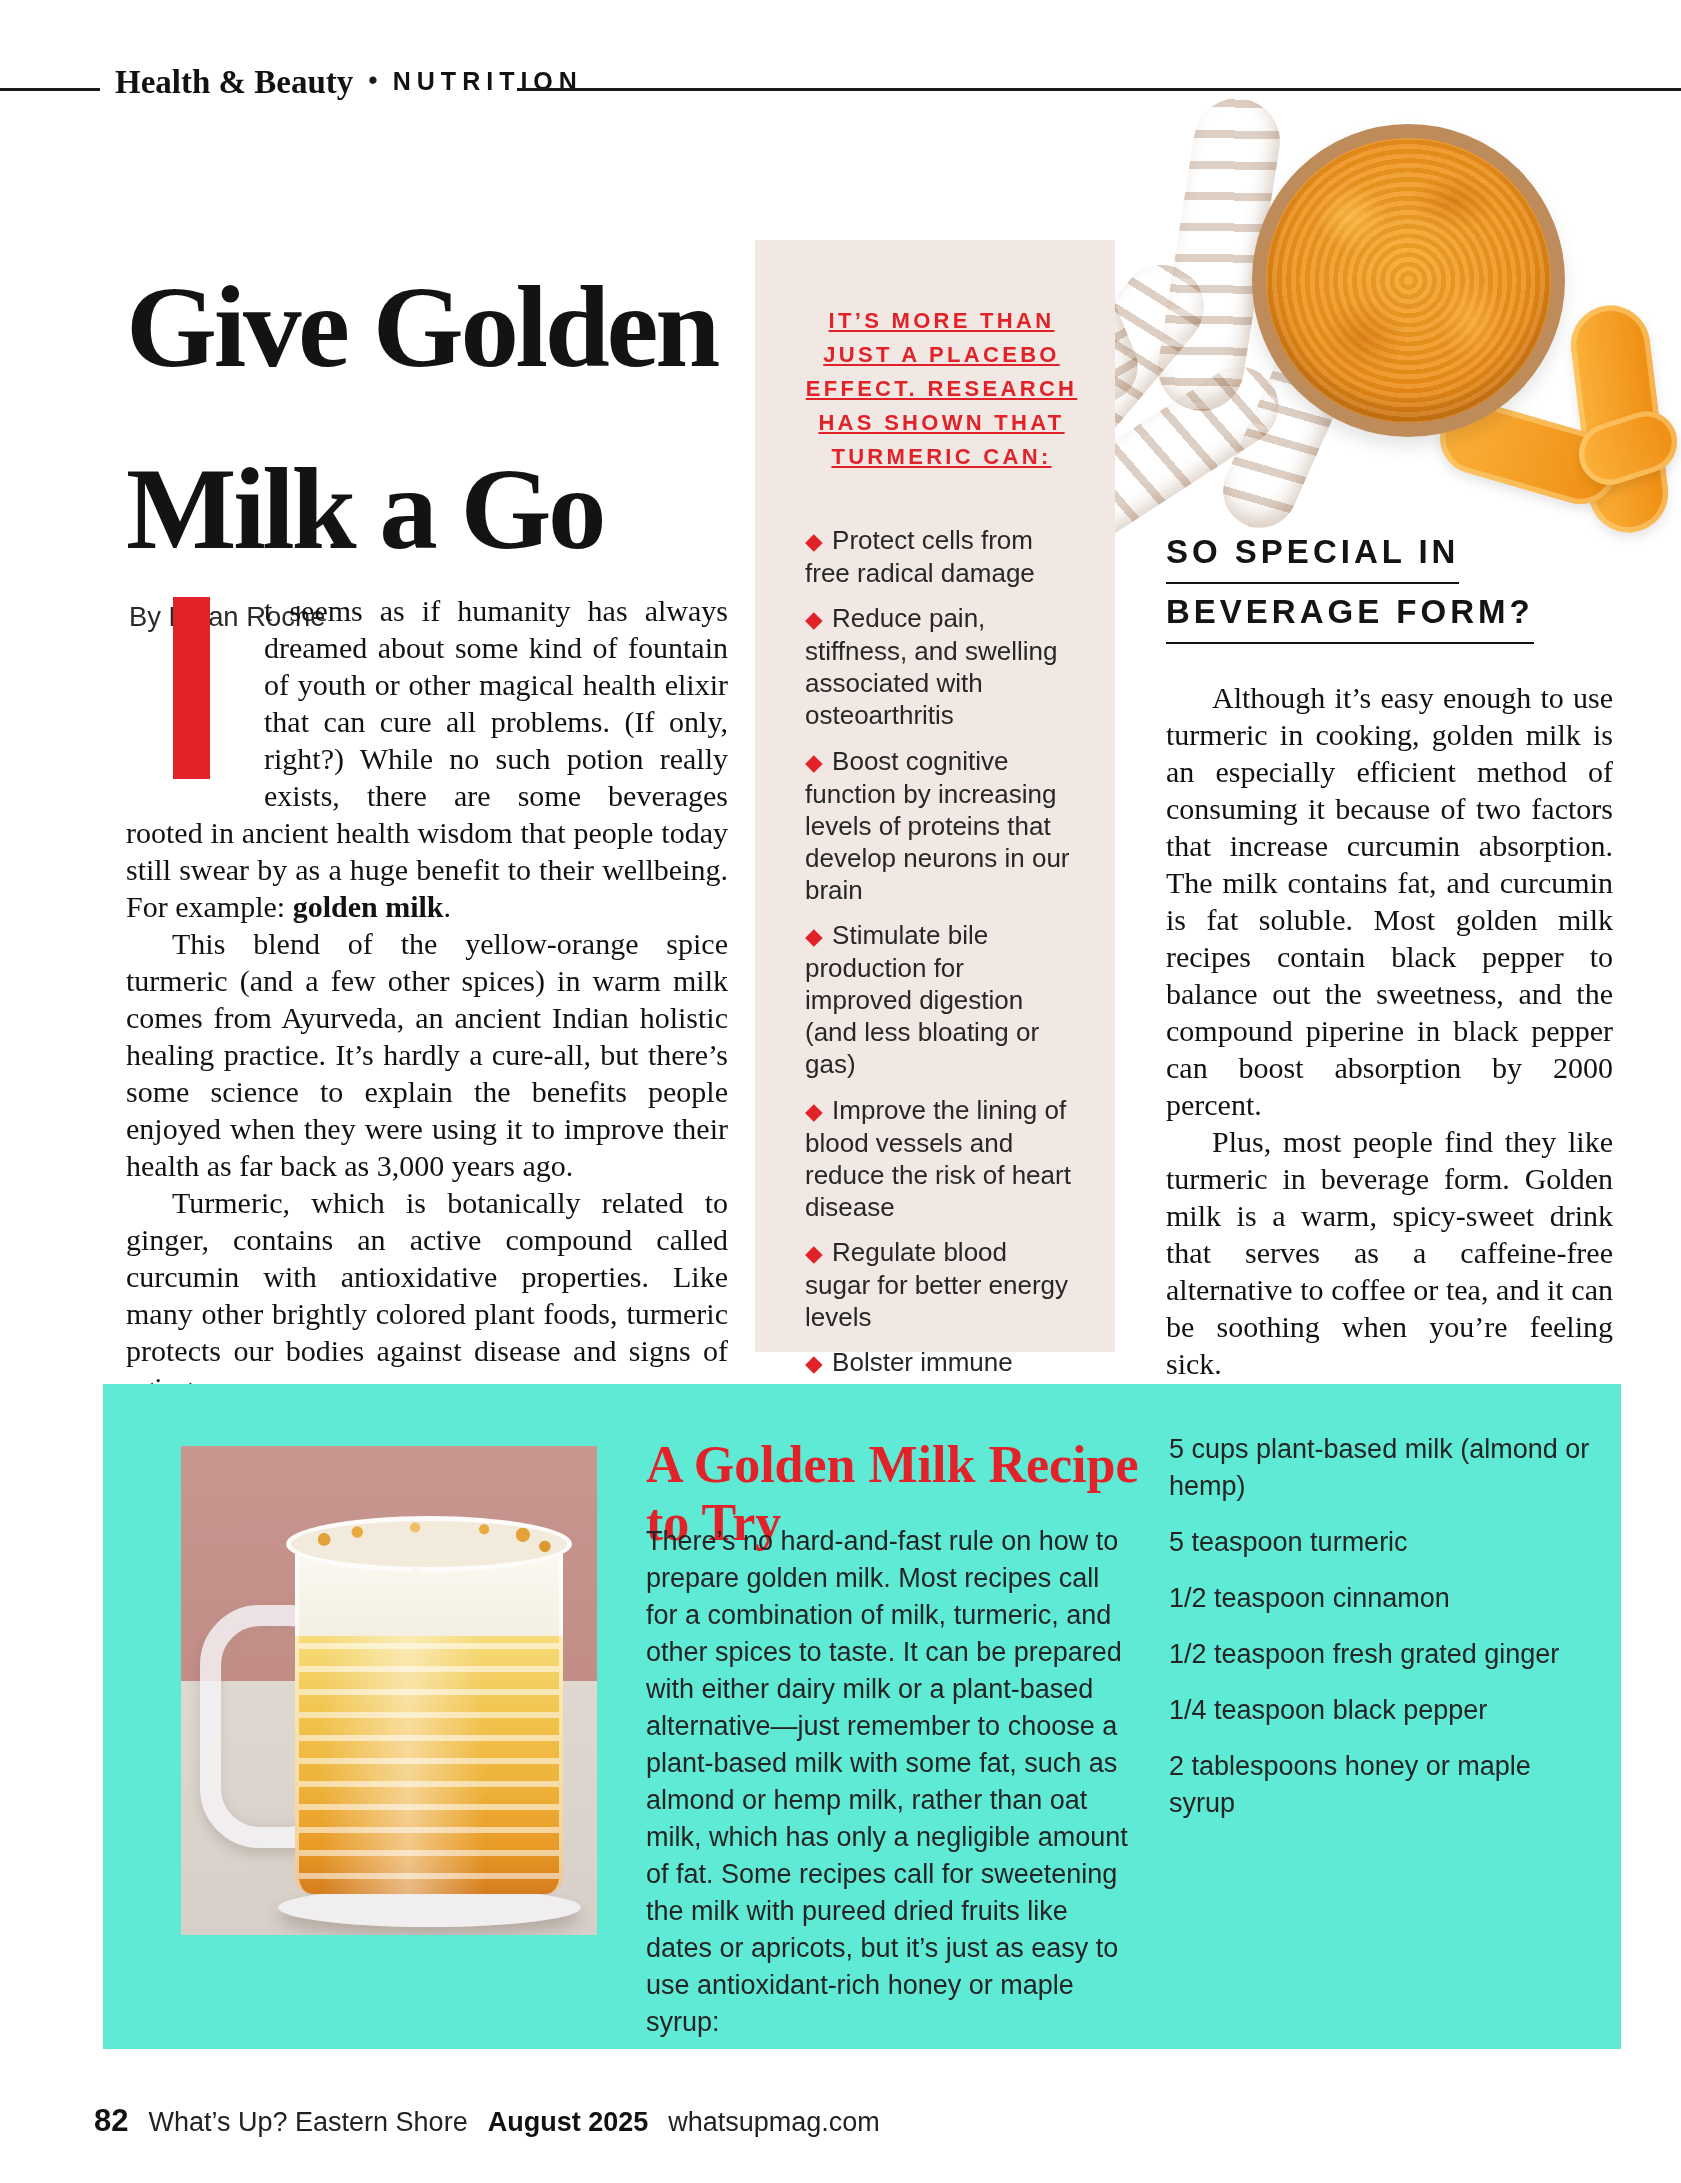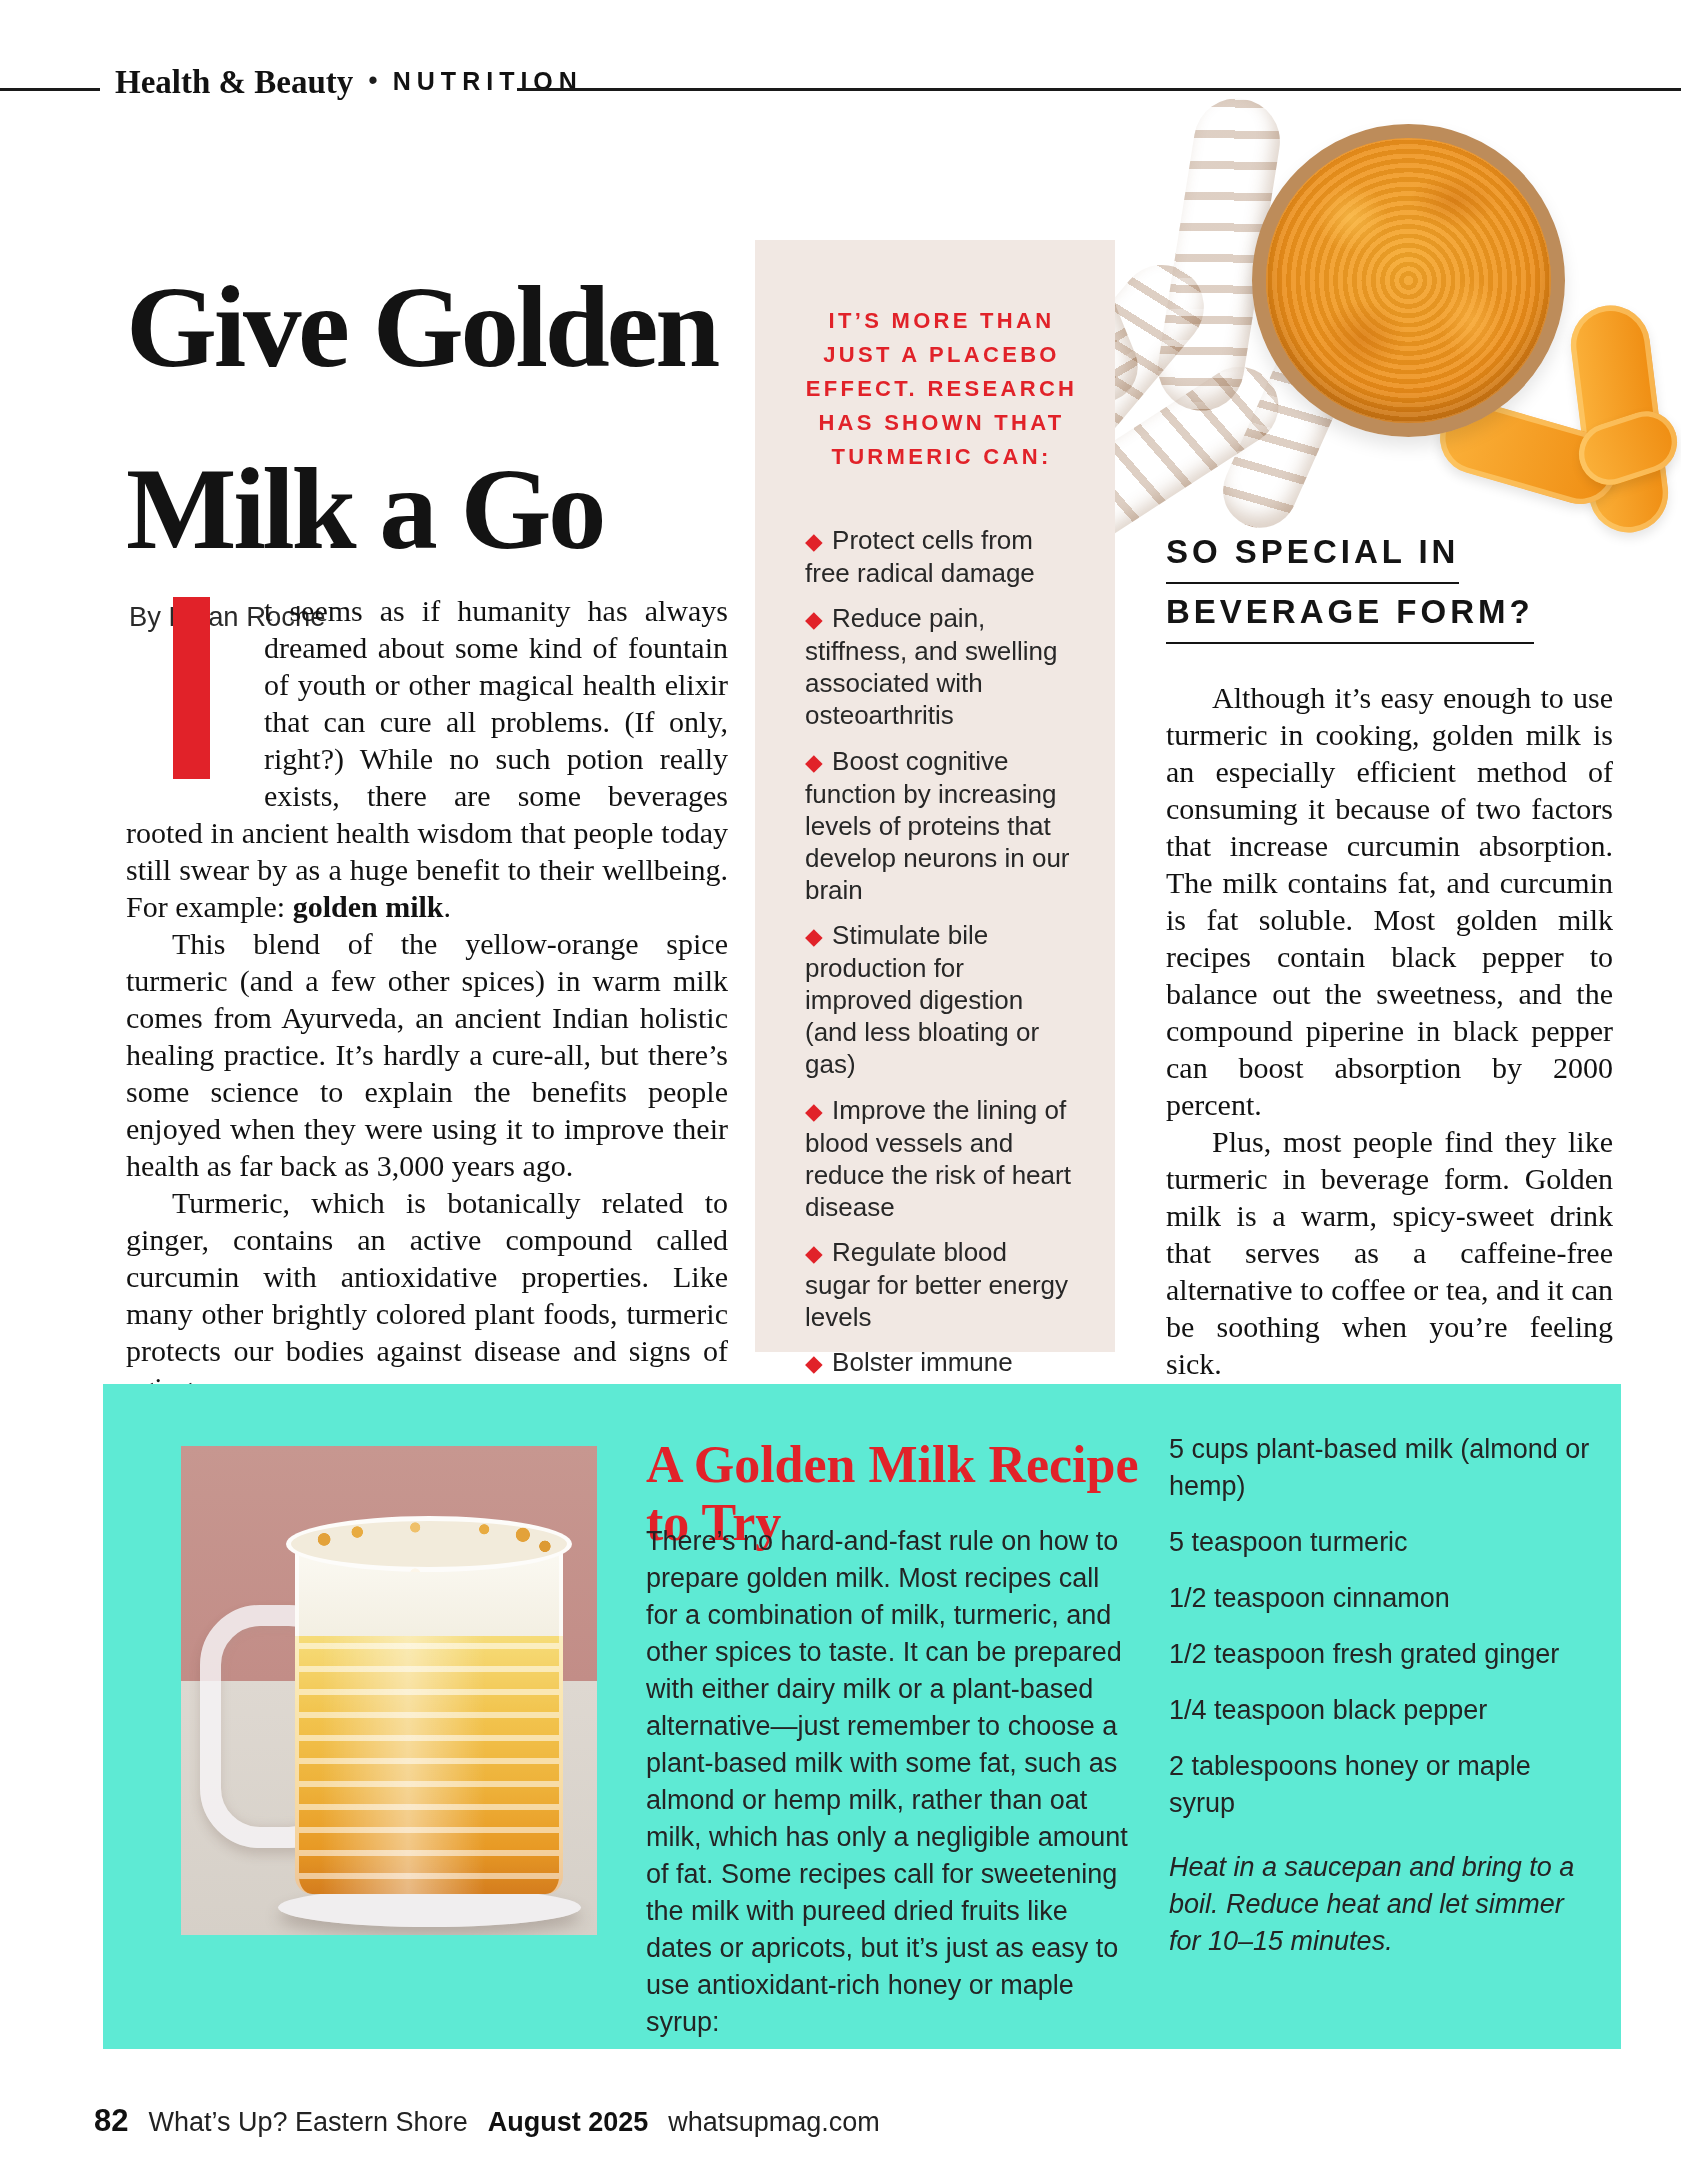--- a/index.html
+++ b/index.html
@@ -28,21 +28,21 @@
   #article p{margin:0;}
   #article p.ind{text-indent:46px;}
   .dropcap{float:left;width:37px;height:182px;background:#e12229;
            margin:5.4px 54px 4px 47px;}
 
   
   #benefits{position:absolute;left:755px;top:240px;width:360px;height:1112px;
             background:#f1e8e3;box-sizing:border-box;padding:64px 37px 40px 50px;}
   #benefits .bhead{text-align:center;color:#e12229;font-weight:700;font-size:22px;
                    letter-spacing:3.3px;line-height:34px;margin-bottom:50px;}
-  #benefits .bhead span{display:block;white-space:nowrap;}
+  #benefits .bhead span{display:block;white-space:nowrap;text-decoration:underline;}
   #benefits .item{margin:0 0 13.4px 0;font-size:26px;line-height:32px;color:#272727;}
   .diamond{color:#e12229;font-size:23px;margin-right:9.4px;}
 
   
   #why{position:absolute;left:1166px;top:495px;width:447px;}
   #why .whead{font-weight:700;font-size:33px;letter-spacing:4px;color:#141414;}
   #why .whead span{display:inline-block;white-space:nowrap;border-bottom:2.7px solid #141414;
                    padding-bottom:10.7px;margin-bottom:9.4px;}
   #why .wbody{margin-top:25.4px;font-family:"Liberation Serif",serif;font-size:30px;
               line-height:37px;text-align:justify;color:#121212;}
@@ -208,21 +208,20 @@
     </div>
     <div id="recipe-title">A Golden Milk Recipe to Try</div>
     <div id="recipe-intro">There’s no hard-and-fast rule on how to prepare golden milk. Most recipes call for a combination of milk, turmeric, and other spices to taste. It can be prepared with either dairy milk or a plant-based alternative—just remember to choose a plant-based milk with some fat, such as almond or hemp milk, rather than oat milk, which has only a negligible amount of fat. Some recipes call for sweetening the milk with pureed dried fruits like dates or apricots, but it’s just as easy to use antioxidant-rich honey or maple syrup:</div>
     <div id="ingredients">
       <p>5 cups plant-based milk (almond or hemp)</p>
       <p>5 teaspoon turmeric</p>
       <p>1/2 teaspoon cinnamon</p>
       <p>1/2 teaspoon fresh grated ginger</p>
       <p>1/4 teaspoon black pepper</p>
       <p>2 tablespoons honey or maple syrup</p>
-      <p class="instruction">Heat in a saucepan and bring to a boil. Reduce heat and let simmer for 10–15 minutes.</p>
     </div>
   </div>
 
   <div id="footer">
     <span class="num">82</span>
     <span class="mag">What’s Up? Eastern Shore</span>
     <span class="issue">August 2025</span>
     <span class="site">whatsupmag.com</span>
   </div>
 

